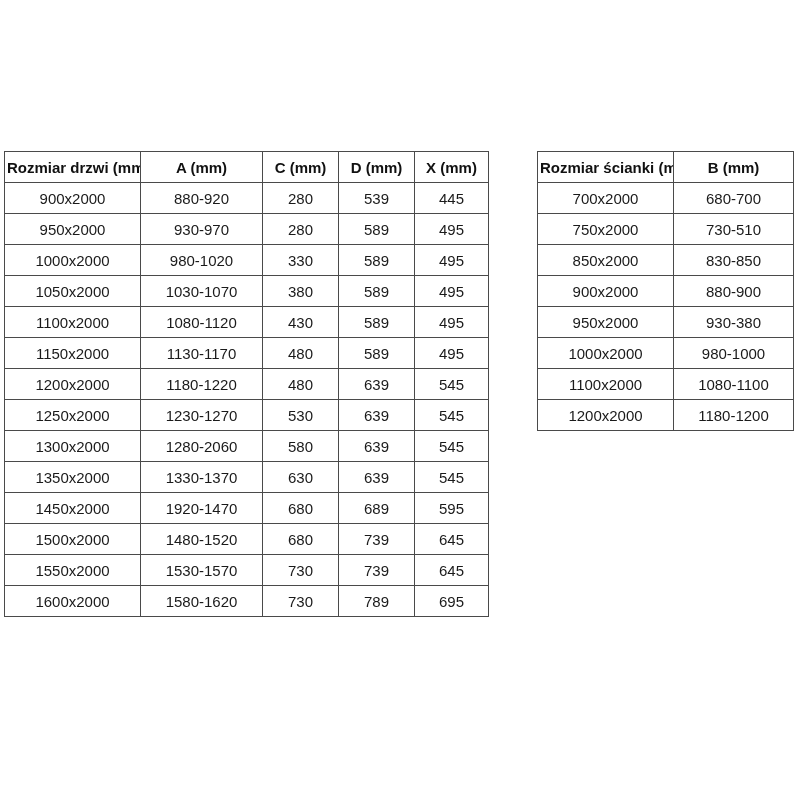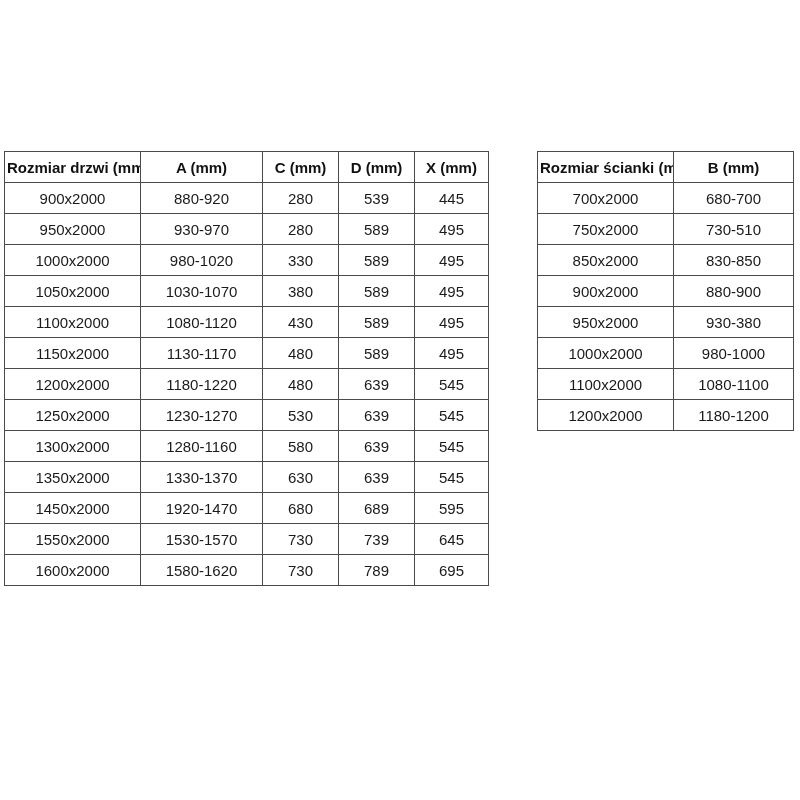--- a/index.html
+++ b/index.html
@@ -112,38 +112,45 @@
         </tr>
         <tr>
           <td>1250x2000</td>
           <td>1230-1270</td>
           <td>530</td>
           <td>639</td>
           <td>545</td>
         </tr>
         <tr>
           <td>1300x2000</td>
-          <td>1280-1160</td>
+          <td>1280-2060</td>
           <td>580</td>
           <td>639</td>
           <td>545</td>
         </tr>
         <tr>
           <td>1350x2000</td>
           <td>1330-1370</td>
           <td>630</td>
           <td>639</td>
           <td>545</td>
         </tr>
         <tr>
           <td>1450x2000</td>
           <td>1920-1470</td>
           <td>680</td>
           <td>689</td>
           <td>595</td>
+        </tr>
+        <tr>
+          <td>1500x2000</td>
+          <td>1480-1520</td>
+          <td>680</td>
+          <td>739</td>
+          <td>645</td>
         </tr>
         <tr>
           <td>1550x2000</td>
           <td>1530-1570</td>
           <td>730</td>
           <td>739</td>
           <td>645</td>
         </tr>
         <tr>
           <td>1600x2000</td>

